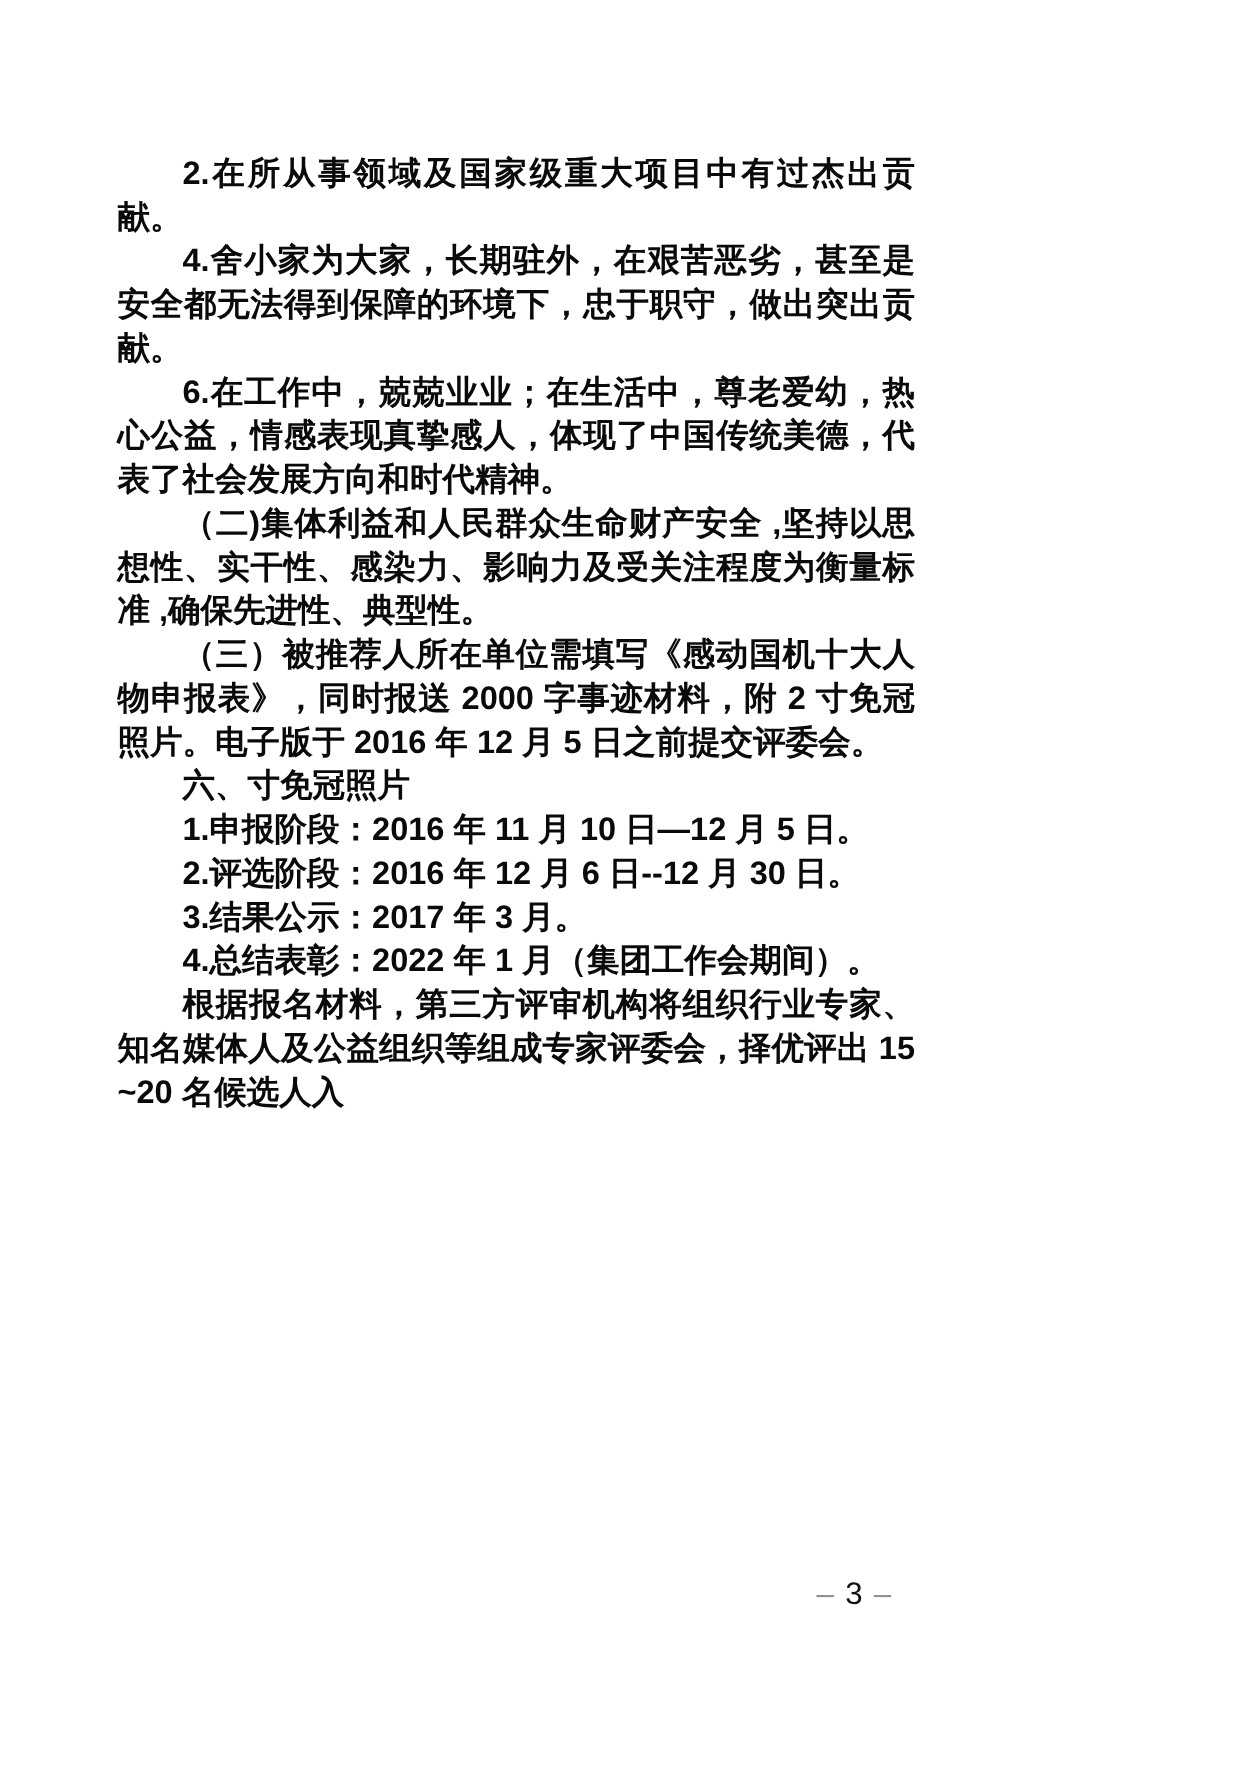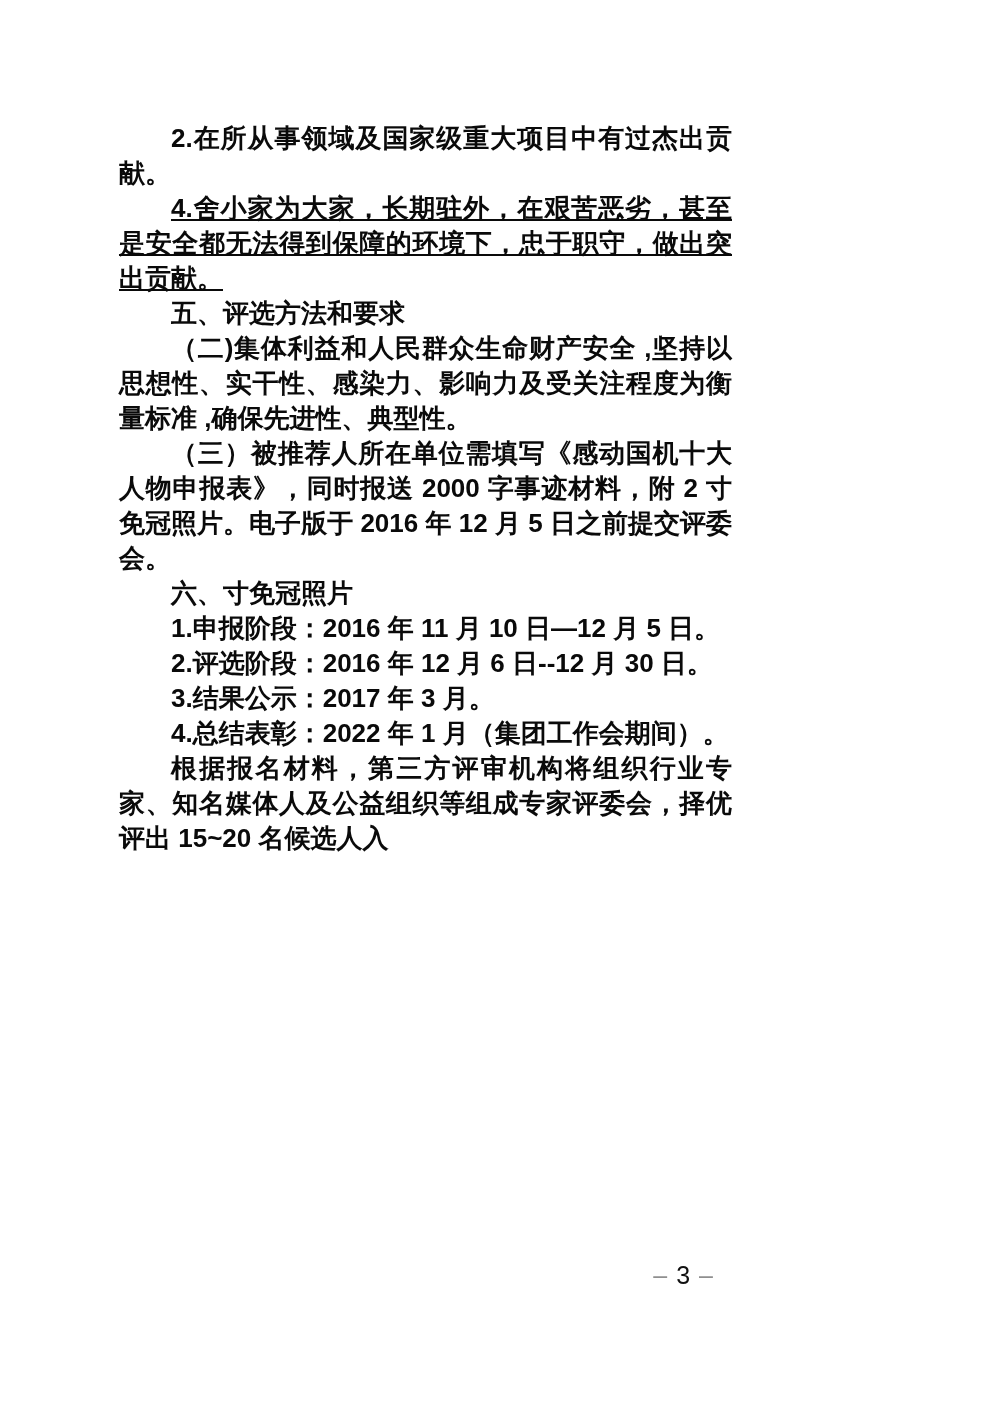--- a/index.html
+++ b/index.html
@@ -6,41 +6,41 @@
     margin: 0;
     padding: 0;
     background: #ffffff;
   }
   .page {
     position: relative;
     width: 856px;
     height: 1414px;
     background: #ffffff;
     box-sizing: border-box;
-    padding: 121px 124px 0 119px;
+    padding: 121px 124px 0 94px;
     font-family: "Liberation Sans", sans-serif;
     font-size: 26px;
     line-height: 35px;
     color: #0a0a0a;
     font-weight: 600;
     overflow: hidden;
   }
   .page p {
     margin: 0;
     text-align: justify;
     text-indent: 2em;
     word-break: break-all;
   }
   .mt8  { margin-top: 8px; }
   .mt14 { margin-top: 14px; }
   .mt17 { margin-top: 17px; }
   .mt20 { margin-top: 20px; }
   .mt22 { margin-top: 22px; }
   .mt23 { margin-top: 23px; }
-  .mt26 { margin-top: 26px; text-decoration: underline; }
+  .mt26 { margin-top: 26px; }
   .mt27 { margin-top: 27px; }
   .page-number {
     position: absolute;
     top: 1260px;
     right: 134px;
     font-size: 25px;
     font-weight: 400;
     line-height: 30px;
     letter-spacing: 0;
     text-indent: 0;
@@ -52,22 +52,22 @@
     padding: 0 9px;
   }
 </style>
 </head>
 <body>
 
 <div class="page">
 
   <p>2.在所从事领域及国家级重大项目中有过杰出贡献。</p>
   <p class="mt26">4.舍小家为大家，长期驻外，在艰苦恶劣，甚至是安全都无法得到保障的环境下，忠于职守，做出突出贡献。</p>
+  <p class="mt22">6.在工作中，兢兢业业；在生活中，尊老爱幼，热心公益，情感表现真挚感人，体现了中国传统美德，代表了社会发展方向和时代精神。</p>
 
-  <p class="mt8">五、评选方法和要求</p>
   <p class="mt14">（二)集体利益和人民群众生命财产安全 ,坚持以思想性、实干性、感染力、影响力及受关注程度为衡量标准 ,确保先进性、典型性。</p>
   <p class="mt17">（三）被推荐人所在单位需填写《感动国机十大人物申报表》，同时报送 2000 字事迹材料，附 2 寸免冠照片。电子版于 2016 年 12 月 5 日之前提交评委会。</p>
 
   <p class="mt20">六、寸免冠照片</p>
   <p class="mt22">1.申报阶段：2016 年 11 月 10 日—12 月 5 日。</p>
   <p class="mt23">2.评选阶段：2016 年 12 月 6 日--12 月 30 日。</p>
   <p class="mt23">3.结果公示：2017 年 3 月。</p>
   <p class="mt22">4.总结表彰：2022 年 1 月（集团工作会期间）。</p>
 
   <p class="mt27">根据报名材料，第三方评审机构将组织行业专家、知名媒体人及公益组织等组成专家评委会，择优评出 15~20 名候选人入</p>

